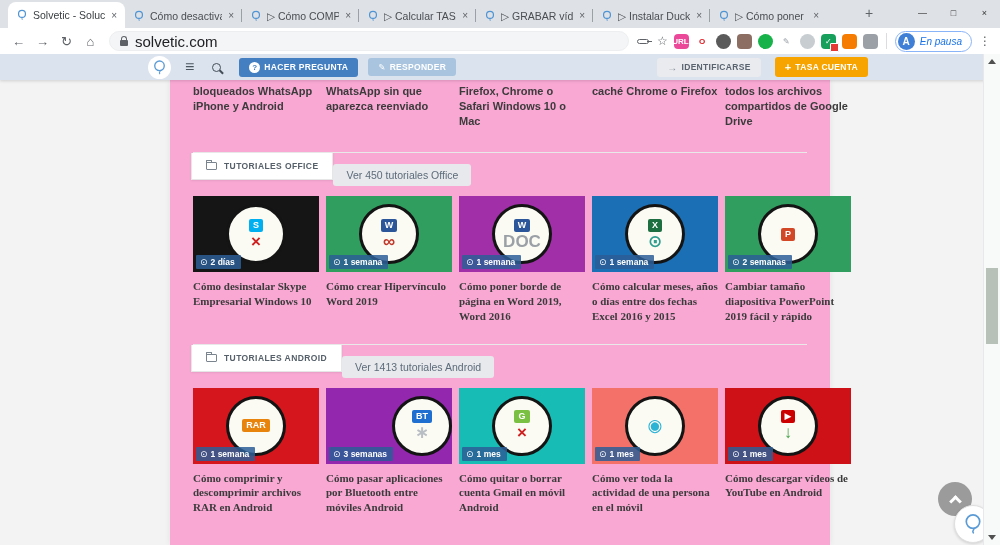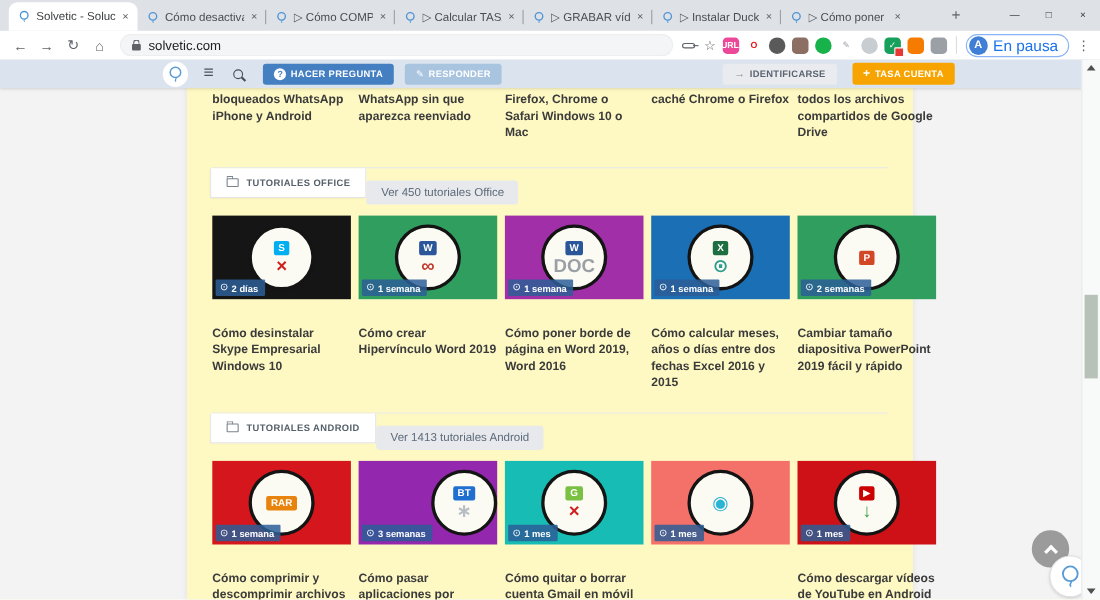--- a/index.html
+++ b/index.html
@@ -20,36 +20,36 @@
   .win-btn{width:31px;display:flex;align-items:center;justify-content:center;font-size:9px;color:#333;}
 
   
   .toolbar{height:26px;background:#fff;display:flex;align-items:center;padding:0 8px;gap:3px;}
   .nav-icon{width:21px;text-align:center;font-size:13px;color:#5f6368;flex:none;}
   .omnibox{flex:1;height:20px;background:#f4f5f7;border:1px solid #eceef0;border-radius:10px;
     display:flex;align-items:center;gap:7px;padding:0 10px;margin:0 5px;min-width:0;}
   .lock{width:8px;height:6px;background:#5f6368;border-radius:1px;position:relative;margin-top:3px;flex:none;}
   .lock::before{content:"";position:absolute;top:-4px;left:1px;width:4px;height:4px;
     border:1.4px solid #5f6368;border-bottom:none;border-radius:3px 3px 0 0;}
-  .url-text{font-size:12px;color:#202124;}
+  .url-text{font-size:15px;color:#202124;}
   .tool-right{display:flex;align-items:center;gap:6px;flex:none;}
   .small-glyph{font-size:12px;color:#5f6368;}
   .key-icon{width:12px;height:5px;border:1.5px solid #5f6368;border-radius:3px;position:relative;margin-right:2px;}
   .key-icon::after{content:"";position:absolute;right:-4px;top:1px;width:5px;height:1.5px;background:#5f6368;}
   .ext-icon{width:15px;height:15px;border-radius:4px;display:flex;align-items:center;justify-content:center;
     font-size:8px;font-weight:bold;position:relative;flex:none;}
   .ext-icon.round{border-radius:50%;}
   .ext-icon.has-badge::after{content:"";position:absolute;right:-3px;bottom:-3px;width:7px;height:7px;background:#e53935;border-radius:1px;border:1px solid #fff;}
   .ext-label:empty{display:none;}
   .vsep{width:1px;height:16px;background:#dadce0;margin:0 2px;}
   .profile-pill{display:flex;align-items:center;gap:5px;border:1.5px solid #8ab4f8;border-radius:12px;
     padding:1px 9px 1px 2px;background:#fff;}
   .avatar{width:17px;height:17px;border-radius:50%;background:#3f7fd6;color:#fff;font-size:10px;font-weight:bold;
     display:flex;align-items:center;justify-content:center;}
-  .pause-label{font-size:14px;color:#1a73e8;white-space:nowrap;}
+  .pause-label{font-size:10px;color:#1a73e8;white-space:nowrap;font-style:italic;}
   .menu-dots{font-size:12px;color:#5f6368;width:14px;text-align:center;}
 
   
   .page{position:absolute;top:54px;left:0;right:0;bottom:0;background:#f3f3f3;overflow:hidden;}
 
   .site-header{height:26px;background:#dbe4ee;display:flex;align-items:center;
     padding:0 132px 0 148px;gap:14px;box-shadow:0 1px 3px rgba(0,0,0,.15);position:relative;z-index:5;}
   .logo-circle{width:23px;height:23px;background:#fff;border-radius:50%;display:flex;align-items:center;justify-content:center;flex:none;}
   .hamburger{font-size:16px;color:#4a5560;}
   .search-glass{width:9px;height:9px;border:1.6px solid #454f59;border-radius:50%;position:relative;margin:0 4px;}
@@ -59,21 +59,21 @@
   .btn-ask{background:#447fc1;color:#fff;}
   .btn-respond{background:#a9c4df;color:#fff;margin-left:-4px;}
   .hdr-spacer{flex:1;}
   .btn-ident{background:#e9ebee;color:#5a6470;}
   .btn-crear{background:#f7a400;color:#fff;}
   .q-ic{width:11px;height:11px;border-radius:50%;background:#fff;color:#447fc1;font-size:8px;font-weight:bold;
     display:flex;align-items:center;justify-content:center;}
   .ident-ic{color:#8a939c;font-size:10px;font-weight:bold;}
   .crear-ic{font-size:11px;font-weight:bold;}
 
-  .content{width:660px;height:465px;margin:0 auto;background:#fef9c3;padding:4px 23px 0;
+  .content{width:660px;height:465px;margin:0 auto;background:#f9a8d4;padding:4px 23px 0;
     box-shadow:0 0 6px rgba(0,0,0,.08);}
   .grid5{display:grid;grid-template-columns:repeat(5,126px);gap:7px;}
   .row-titles{min-height:60px;margin-top:0;}
   .stub,.card-title{font-size:11px;font-weight:bold;color:#3b3b3b;line-height:1.35;}
 
   .section-bar{margin-top:8px;border-top:1px solid #e9e9e9;height:42px;display:flex;
     justify-content:flex-start;align-items:flex-start;}
   .section-tab{margin-left:-2px;background:#fff;border:1px solid #e6e6e6;border-top:none;
     box-shadow:0 1px 2px rgba(0,0,0,.08);padding:8px 14px;display:flex;align-items:center;gap:7px;
     font-size:8.5px;font-weight:bold;color:#56606a;letter-spacing:.4px;}
@@ -87,21 +87,21 @@
   .thumb{height:76px;position:relative;display:flex;align-items:center;justify-content:center;}
   .circle{width:60px;height:60px;border-radius:50%;background:#fbfbf4;border:3px solid #141414;
     display:flex;flex-direction:column;align-items:center;justify-content:center;gap:1px;overflow:hidden;}
   .chip{border-radius:2px;font-size:9px;font-weight:bold;padding:2px 4px;line-height:1;}
   .chip:empty{display:none;}
   .mark{font-size:17px;font-weight:900;line-height:1;}
   .mark:empty{display:none;}
   .badge{position:absolute;left:3px;bottom:3px;background:rgba(43,94,150,.85);color:#fff;
     font-size:8.5px;font-weight:bold;padding:2px 6px 2px 4px;display:flex;align-items:center;gap:3px;border-radius:1px;}
   .badge-clock{font-size:9px;font-weight:normal;}
-  .card-title{margin-top:24px;}
+  .card-title{margin-top:7px;font-family:Liberation Serif, serif;}
 
   
   .scroll-top{position:absolute;left:938px;top:428px;width:34px;height:34px;border-radius:50%;
     background:#9b9b9b;display:flex;align-items:center;justify-content:center;z-index:6;}
   .chev-up{width:9px;height:9px;border-style:solid;border-color:#fff;border-width:3px 3px 0 0;
     transform:rotate(-45deg);margin-top:4px;}
   .chat-widget{position:absolute;left:954px;top:451px;width:38px;height:38px;border-radius:50%;
     background:#fff;border:1px solid #e0e0e0;box-shadow:0 1px 3px rgba(0,0,0,.15);
     display:flex;align-items:center;justify-content:center;z-index:6;}
 
@@ -433,20 +433,21 @@
           <div class="thumb" style="background: rgb(244, 113, 106);">
             <div class="circle">
 
               <span class="mark" style="color: rgb(43, 179, 214);">◉</span>
             </div>
             <span class="badge">
               <span class="badge-clock">⊙</span>
               <span>1 mes</span>
             </span>
           </div>
+          <div class="card-title">Cómo ver toda la actividad de una persona en el móvil</div>
         </div>
 
         <div class="card">
           <div class="thumb" style="background: rgb(205, 17, 23);">
             <div class="circle">
               <span class="chip" style="background: rgb(204, 0, 0); color: rgb(255, 255, 255);">▶</span>
               <span class="mark" style="color: rgb(67, 160, 71);">↓</span>
             </div>
             <span class="badge">
               <span class="badge-clock">⊙</span>

